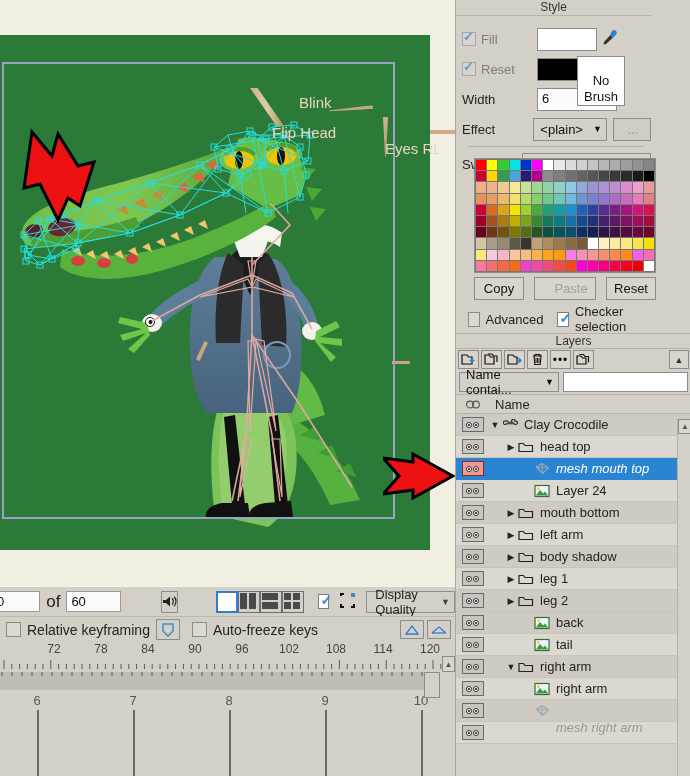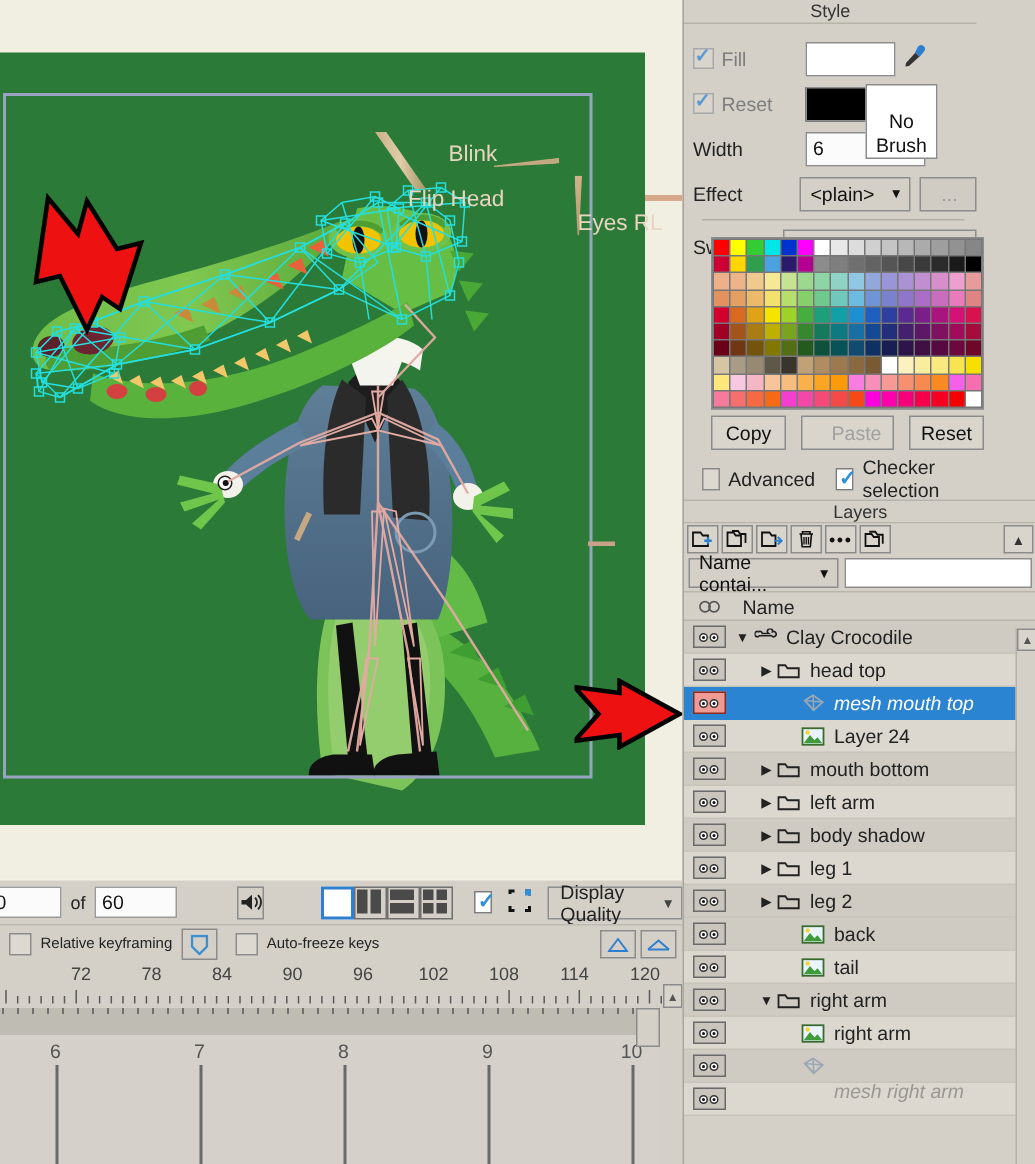--- a/index.html
+++ b/index.html
@@ -59,21 +59,21 @@
     display: flex; align-items: center; gap: 6px; padding-left: 0;
   }
   .num-field {
     height: 21px; background: #fbfbfb; border: 1px solid #9a9a9a;
     font-size: 13px; padding: 1px 4px; color: #111;
     display: flex; align-items: center;
     font-family: "Liberation Sans", sans-serif;
   }
   #frame-current { width: 66px; margin-left: -8px; }
   #frame-total { width: 75px; }
-  .of-label { font-size: 12px; color: #222; }
+  .of-label { font-size: 17px; color: #222; }
   .sq-btn {
     width: 25px; height: 22px; background: #d4d0c8;
     border: 1px solid #8b8b8b; display: flex; align-items: center;
     justify-content: center; font-size: 13px;
   }
   .layout-btn {
     width: 22px; height: 22px; border: 1px solid #6f6f6f; background: #fff;
     display: inline-block; position: relative;
   }
   .layout-btn.sel { border: 2px solid #2f7fd0; }
@@ -92,21 +92,21 @@
   }
 
   #keyrow {
     position: absolute; left: 0; top: 616px; width: 455px; height: 26px;
     background: #d4d0c8; display: flex; align-items: center;
     gap: 6px; padding-left: 6px; border-top: 1px solid #bdbab2;
   }
   .chk-empty {
     width: 15px; height: 15px; border: 1px solid #8b8b8b; background: #ddd9d1;
   }
-  .kr-label { font-size: 10px; color: #222; }
+  .kr-label { font-size: 14px; color: #222; }
 
   #ruler {
     position: absolute; left: 0; top: 642px; width: 455px; height: 30px;
     background: #d4d0c8; overflow: hidden;
   }
   .tick-num {
     position: absolute; top: 0; font-size: 12px; color: #444;
     transform: translateX(-50%);
   }
   #ruler-ticks { position: absolute; left: 0; top: 18px; width: 442px; height: 12px; }

